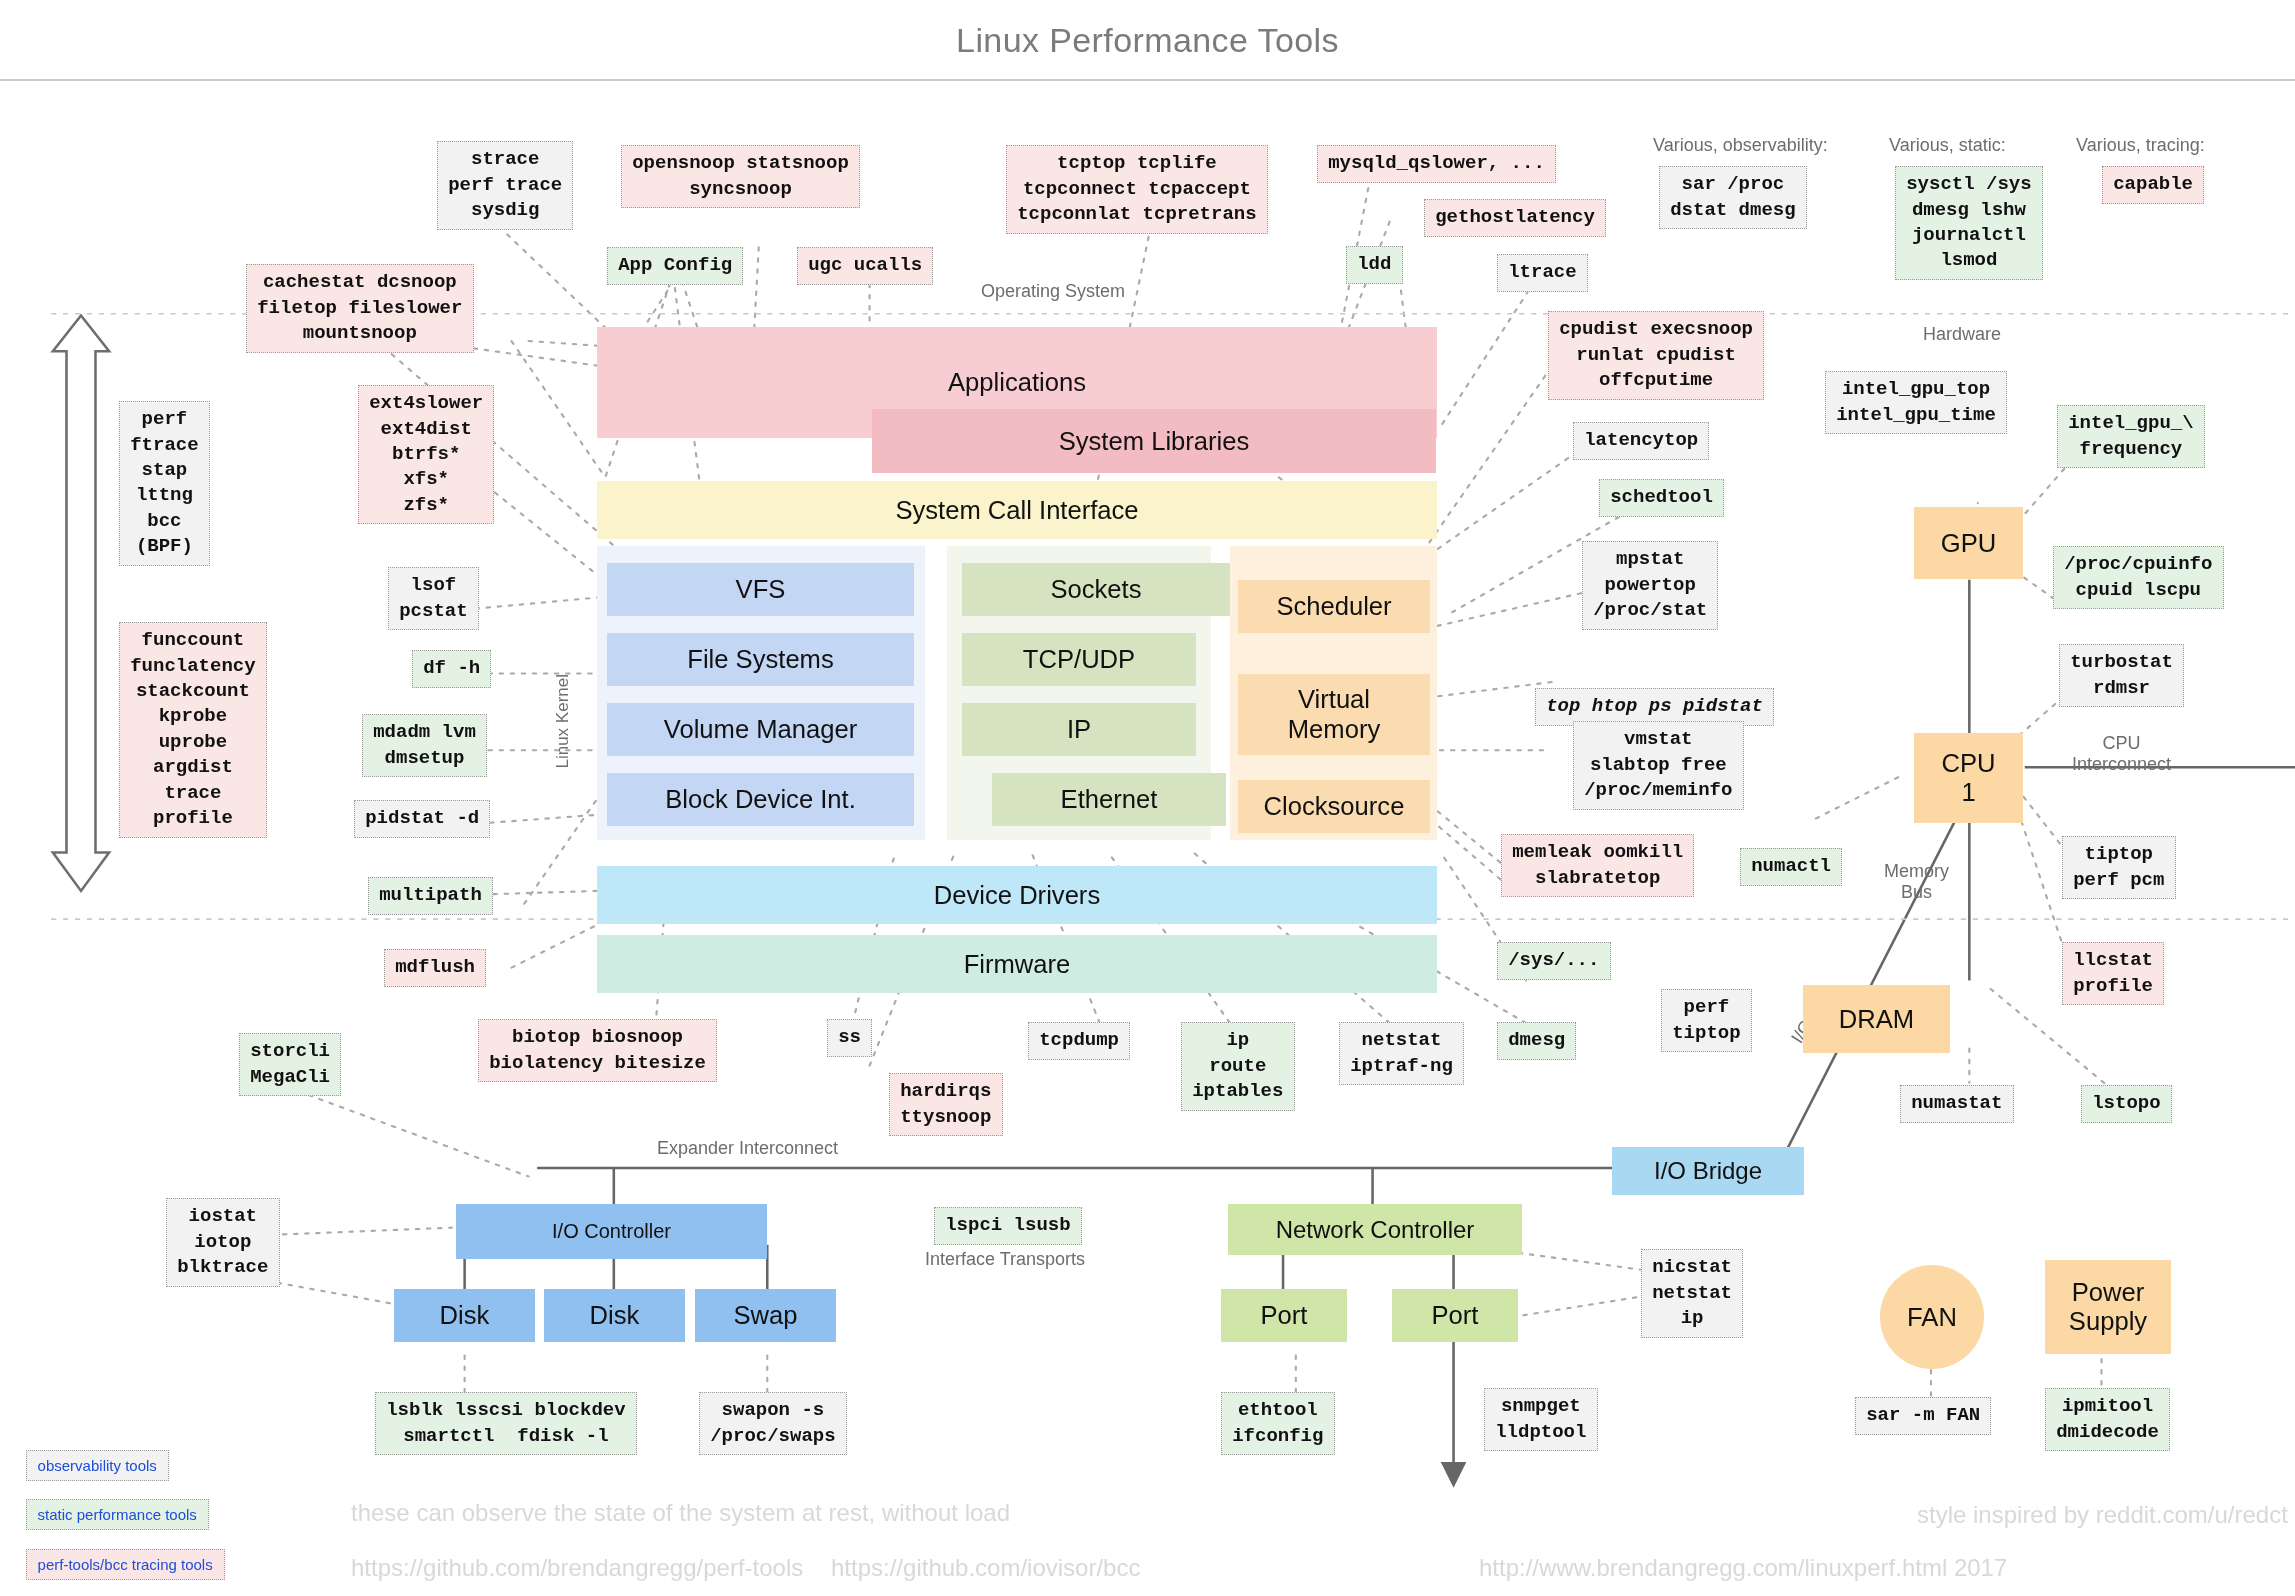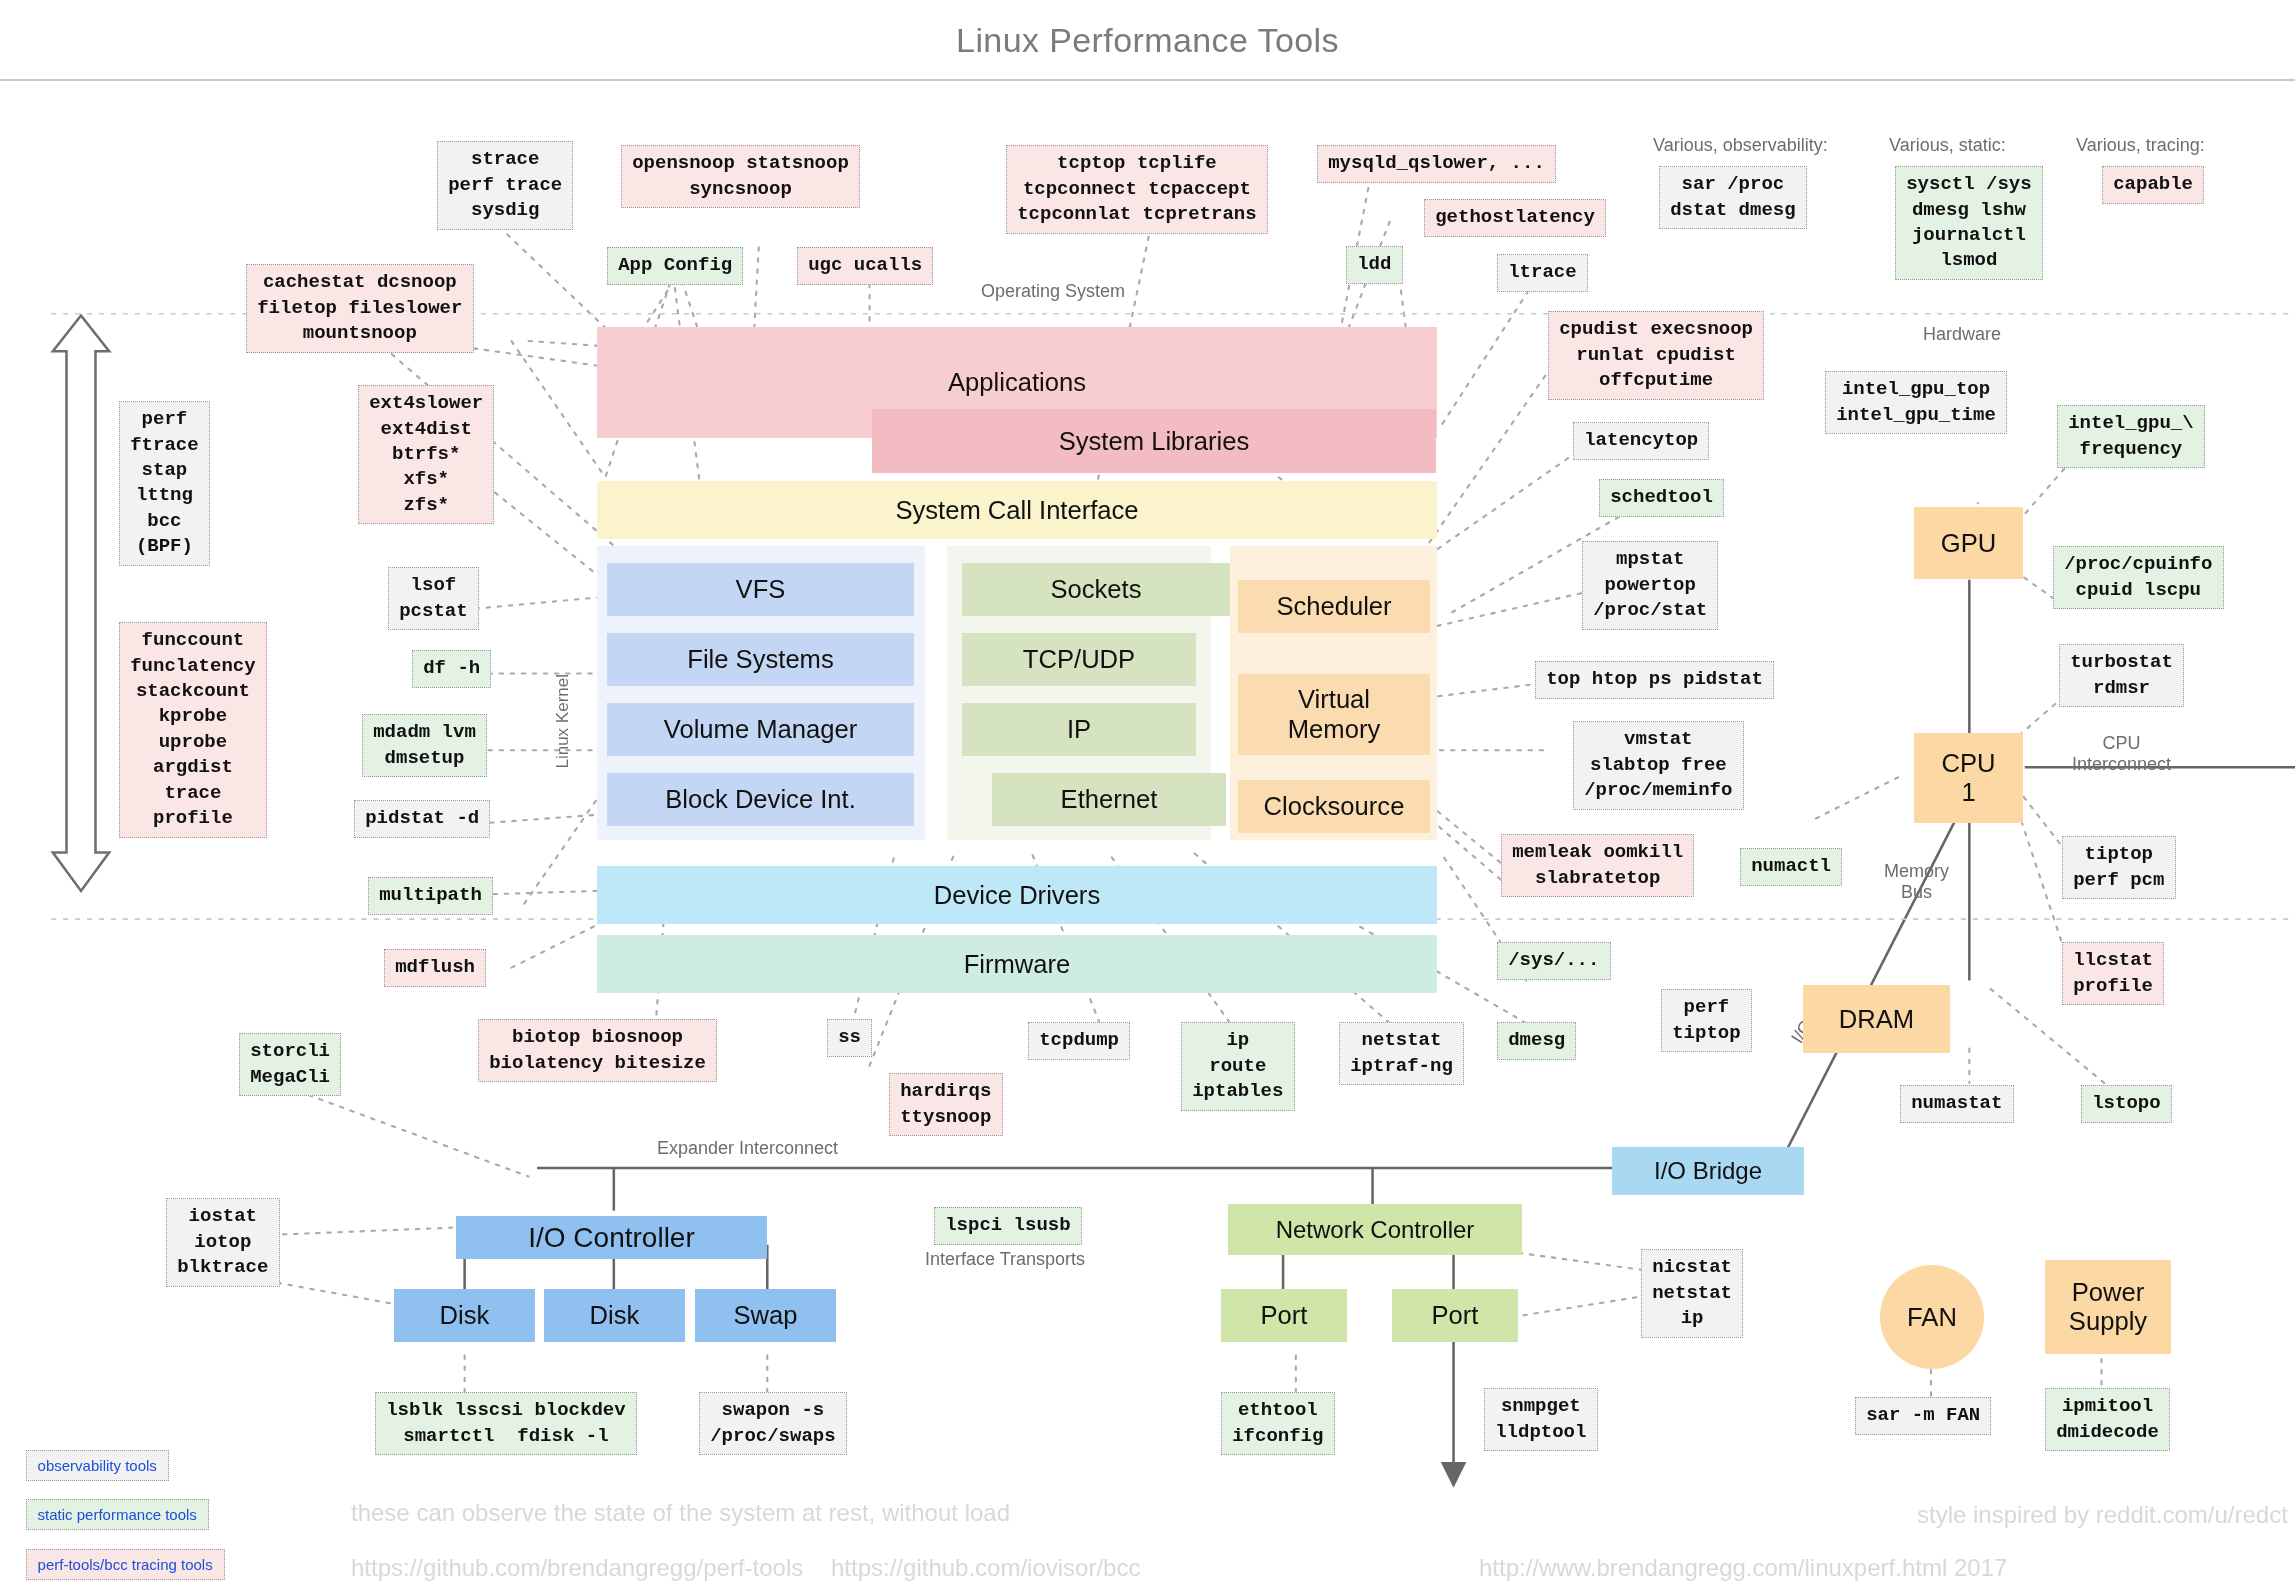--- a/index.html
+++ b/index.html
@@ -195,21 +195,21 @@
 <div class="block b-panel-sch" style="left:1230px;top:546px;width:207px;height:294px;"></div>
 <div class="block b-sch" style="left:1238px;top:580px;width:192px;height:53px;">Scheduler</div>
 <div class="block b-sch" style="left:1238px;top:674px;width:192px;height:81px;white-space:pre-line;line-height:1.15;">Virtual
 Memory</div>
 <div class="block b-sch" style="left:1238px;top:780px;width:192px;height:53px;">Clocksource</div>
 
 <div class="block b-dd" style="left:597px;top:866px;width:840px;height:58px;">Device Drivers</div>
 <div class="block b-fw" style="left:597px;top:935px;width:840px;height:58px;">Firmware</div>
 
 <div class="block b-io" style="left:1612px;top:1147px;width:192px;height:48px;font-size:24px;">I/O Bridge</div>
-<div class="block b-ioc" style="left:456px;top:1204px;width:311px;height:43px;font-size:28px;margin-top:12px;">I/O Controller</div>
+<div class="block b-ioc" style="left:456px;top:1204px;width:311px;height:55px;font-size:20px;">I/O Controller</div>
 <div class="block b-disk" style="left:394px;top:1289px;width:141px;height:53px;">Disk</div>
 <div class="block b-disk" style="left:544px;top:1289px;width:141px;height:53px;">Disk</div>
 <div class="block b-disk" style="left:695px;top:1289px;width:141px;height:53px;">Swap</div>
 
 <div class="block b-nc" style="left:1228px;top:1204px;width:294px;height:51px;font-size:24px;">Network Controller</div>
 <div class="block b-port" style="left:1221px;top:1289px;width:126px;height:53px;">Port</div>
 <div class="block b-port" style="left:1392px;top:1289px;width:126px;height:53px;">Port</div>
 
 <div class="block b-hw" style="left:1914px;top:507px;width:109px;height:72px;">GPU</div>
 <div class="block b-hw" style="left:1914px;top:733px;width:109px;height:90px;white-space:pre-line;line-height:1.12;">CPU
@@ -305,21 +305,21 @@
 ip</div>
 
 <div class="tool trace" style="left:1548px;top:311px;">cpudist execsnoop
 runlat cpudist
 offcputime</div>
 <div class="tool obs" style="left:1573px;top:422px;">latencytop</div>
 <div class="tool static" style="left:1599px;top:479px;">schedtool</div>
 <div class="tool obs" style="left:1582px;top:541px;">mpstat
 powertop
 /proc/stat</div>
-<div class="tool obs" style="left:1535px;top:661px;">top htop ps pidstat</div>
+<div class="tool obs" style="left:1535px;top:688px;font-style:italic;">top htop ps pidstat</div>
 <div class="tool obs" style="left:1573px;top:721px;">vmstat
 slabtop free
 /proc/meminfo</div>
 <div class="tool trace" style="left:1501px;top:834px;">memleak oomkill
 slabratetop</div>
 <div class="tool static" style="left:1740px;top:848px;">numactl</div>
 <div class="tool static" style="left:1497px;top:942px;">/sys/...</div>
 <div class="tool obs" style="left:1661px;top:989px;">perf
 tiptop</div>
 

